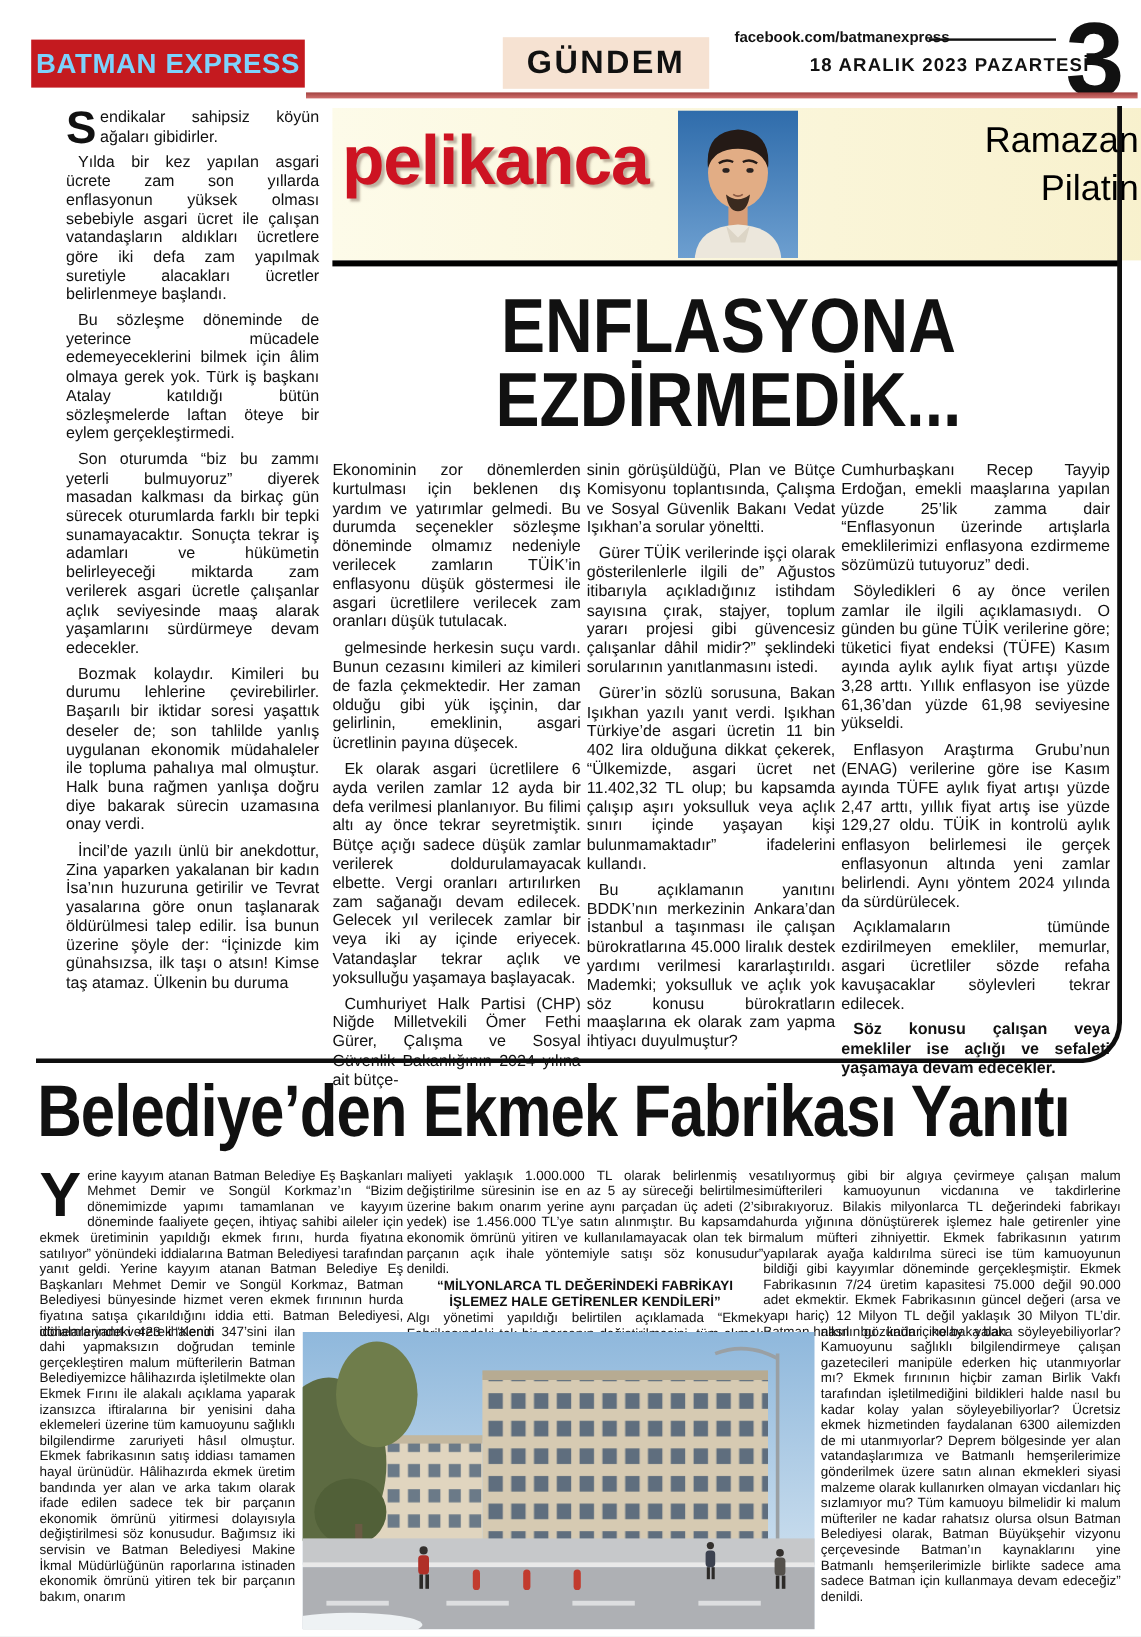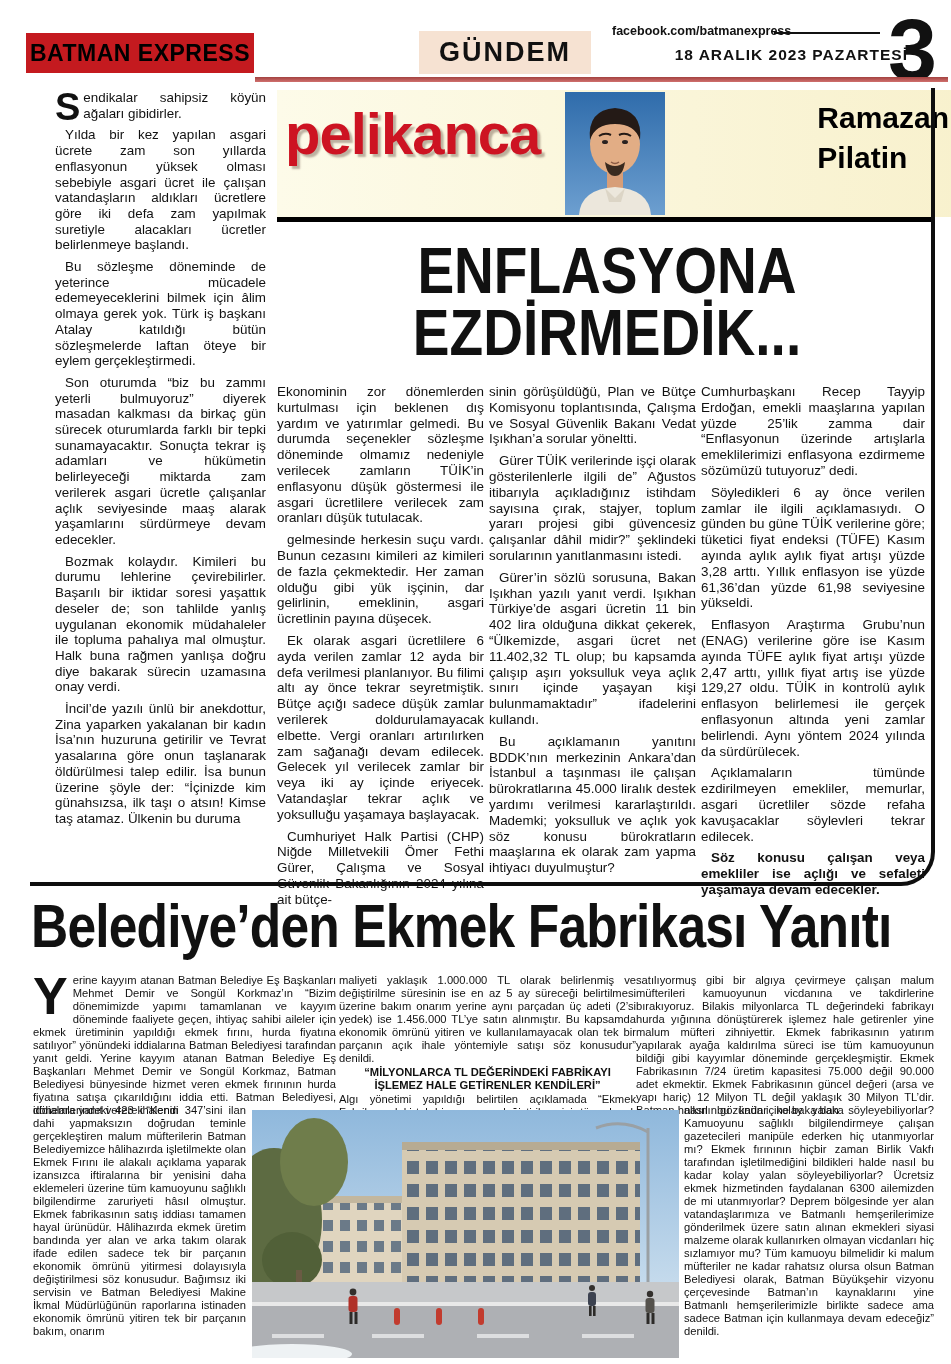--- a/index.html
+++ b/index.html
@@ -1,39 +1,39 @@
 <!DOCTYPE html>
 <html lang="tr"><head>
 <meta charset="utf-8">
 <style>
   html,body{margin:0;padding:0;background:#e9e9e9;}
   .page{position:relative;width:951px;height:1364px;margin:0 auto;background:#ffffff;
         font-family:"Liberation Sans",sans-serif;color:#111;overflow:hidden;}
 
   
   .brand{position:absolute;left:28px;top:35px;width:224px;height:36px;background:#c41a1f;
-         color:#000000;font-weight:800;font-size:23px;line-height:36px;text-align:center;
+         color:#7dd3fc;font-weight:800;font-size:23px;line-height:36px;text-align:center;
          letter-spacing:.5px;box-shadow:0 0 0 2px #c41a1f;}
   .section{position:absolute;left:419px;top:31px;width:172px;height:43px;background:#f6e2d2;
            font-weight:700;font-size:27px;line-height:43px;text-align:center;letter-spacing:2px;}
   .fb{position:absolute;left:612px;top:24px;font-size:12.5px;font-weight:700;}
   .fb-rule{position:absolute;left:774px;top:32px;width:106px;height:2px;background:#111;}
   .date{position:absolute;left:620px;top:46px;width:288px;text-align:right;
         font-size:15.5px;font-weight:700;letter-spacing:1px;}
   .pageno{position:absolute;left:888px;top:6px;font-size:88px;font-weight:800;line-height:88px;}
   .header-rule{position:absolute;left:255px;top:77px;width:693px;height:5px;
                background:linear-gradient(#a34240,#d0706e);}
 
   
   .panel{position:absolute;left:277px;top:90px;width:656px;height:127px;
          background:linear-gradient(90deg,#fdfbe9,#f8f1cd);padding-left:32px;}
   .panel-title{position:absolute;left:8px;top:10px;font-size:58px;font-weight:800;color:#cd1322;
                letter-spacing:-1px;text-shadow:3px 3px 2px rgba(70,40,30,.35);}
   .portrait{position:absolute;left:288px;top:2px;width:100px;height:123px;}
-  .author{position:absolute;right:16px;top:8px;font-size:30px;font-weight:700;
+  .author{position:absolute;right:16px;top:8px;text-align:right;font-size:30px;font-weight:400;
           line-height:40px;color:#000;}
   .panel-rule{position:absolute;left:277px;top:217px;width:656px;height:5px;background:#000;}
   .frame{position:absolute;left:30px;top:88px;width:901px;height:794px;
          border-right:4px solid #0e0e0e;border-bottom:4px solid #0e0e0e;
          border-bottom-right-radius:34px;pointer-events:none;}
 
   
   .headline{position:absolute;left:287px;top:240px;width:640px;text-align:center;font-weight:800;
             font-size:64px;line-height:62px;transform:scaleX(.86);transform-origin:center top;
             letter-spacing:0;}

